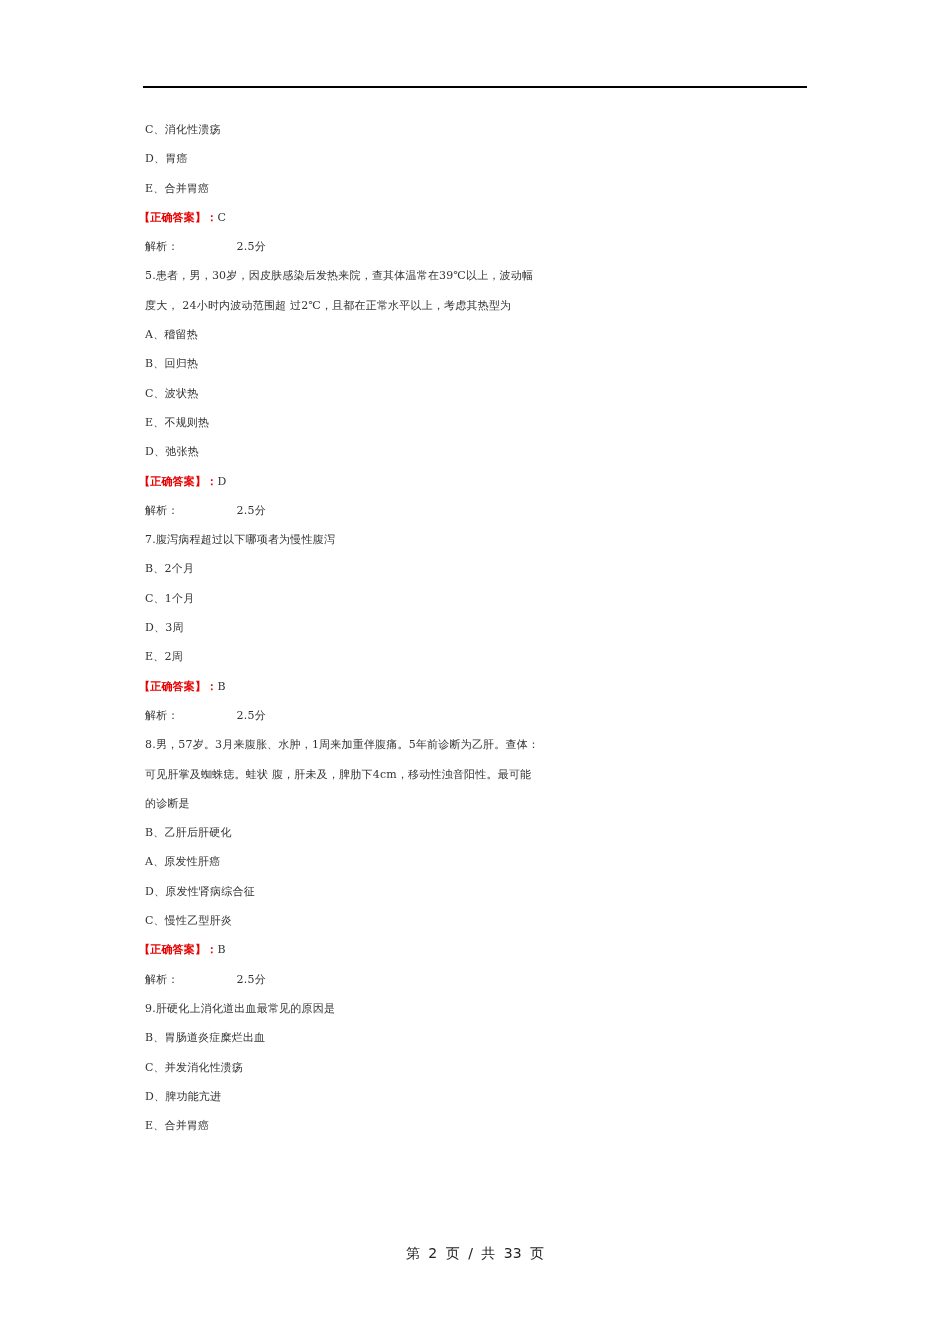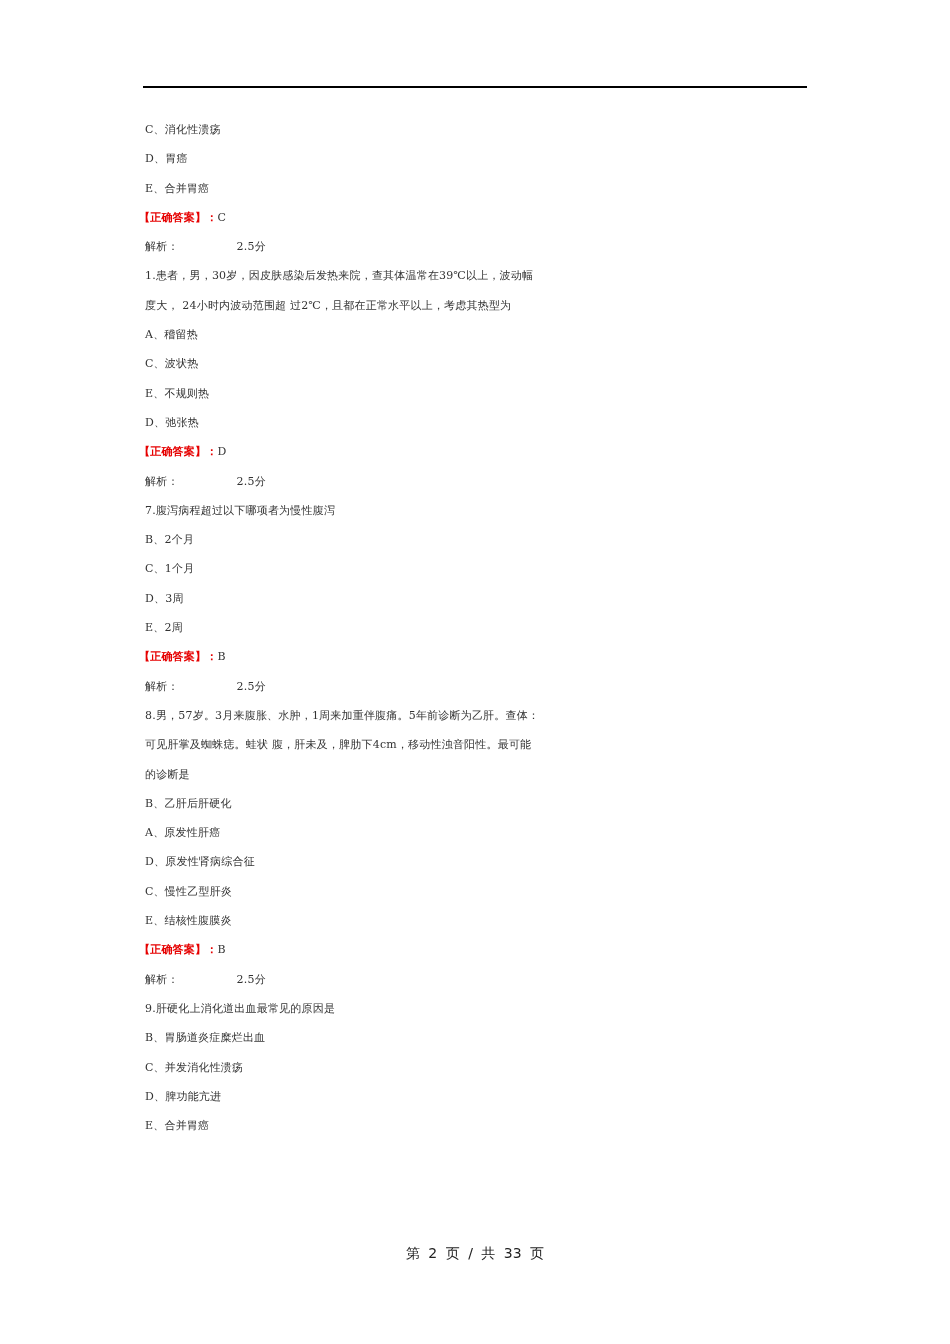--- a/index.html
+++ b/index.html
@@ -70,23 +70,24 @@
 
   <div>
     <div class="line"><span>C、</span><span>消化性溃疡</span></div>
     <div class="line"><span>D、</span><span>胃癌</span></div>
     <div class="line"><span>E、</span><span>合并胃癌</span></div>
     <div class="line"><span class="answer-label">【正确答案】：</span><span class="answer-value">C</span></div>
     <div class="line"><span>解析：</span><span class="score-gap"></span><span>2.5分</span></div>
   </div>
 
   <div>
-    <div class="line">1.患者，男，30岁，因皮肤感染后发热来院，查其体温常在39℃以上，波动幅</div>
+    <div class="line">5.患者，男，30岁，因皮肤感染后发热来院，查其体温常在39℃以上，波动幅</div>
     <div class="line">度大， 24小时内波动范围超 过2℃，且都在正常水平以上，考虑其热型为</div>
     <div class="line"><span>A、</span><span>稽留热</span></div>
+    <div class="line"><span>B、</span><span>回归热</span></div>
     <div class="line"><span>C、</span><span>波状热</span></div>
     <div class="line"><span>E、</span><span>不规则热</span></div>
     <div class="line"><span>D、</span><span>弛张热</span></div>
     <div class="line"><span class="answer-label">【正确答案】：</span><span class="answer-value">D</span></div>
     <div class="line"><span>解析：</span><span class="score-gap"></span><span>2.5分</span></div>
   </div>
 
   <div>
     <div class="line">7.腹泻病程超过以下哪项者为慢性腹泻</div>
     <div class="line"><span>B、</span><span>2个月</span></div>
@@ -98,21 +99,20 @@
   </div>
 
   <div>
     <div class="line">8.男，57岁。3月来腹胀、水肿，1周来加重伴腹痛。5年前诊断为乙肝。查体：</div>
     <div class="line">可见肝掌及蜘蛛痣。蛙状 腹，肝未及，脾肋下4cm，移动性浊音阳性。最可能</div>
     <div class="line">的诊断是</div>
     <div class="line"><span>B、</span><span>乙肝后肝硬化</span></div>
     <div class="line"><span>A、</span><span>原发性肝癌</span></div>
     <div class="line"><span>D、</span><span>原发性肾病综合征</span></div>
     <div class="line"><span>C、</span><span>慢性乙型肝炎</span></div>
-    <div class="line"><span>E、</span><span>结核性腹膜炎</span></div>
     <div class="line"><span class="answer-label">【正确答案】：</span><span class="answer-value">B</span></div>
     <div class="line"><span>解析：</span><span class="score-gap"></span><span>2.5分</span></div>
   </div>
 
   <div>
     <div class="line">9.肝硬化上消化道出血最常见的原因是</div>
     <div class="line"><span>B、</span><span>胃肠道炎症糜烂出血</span></div>
     <div class="line"><span>C、</span><span>并发消化性溃疡</span></div>
     <div class="line"><span>D、</span><span>脾功能亢进</span></div>
     <div class="line"><span>E、</span><span>合并胃癌</span></div>

